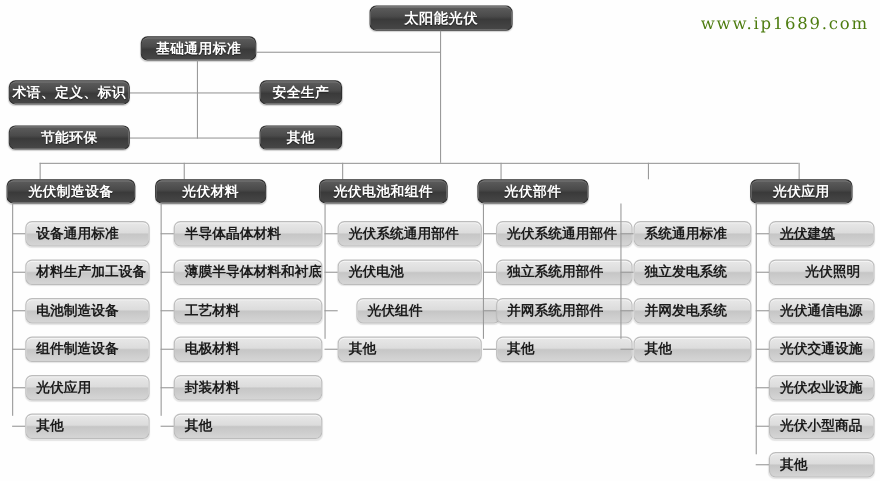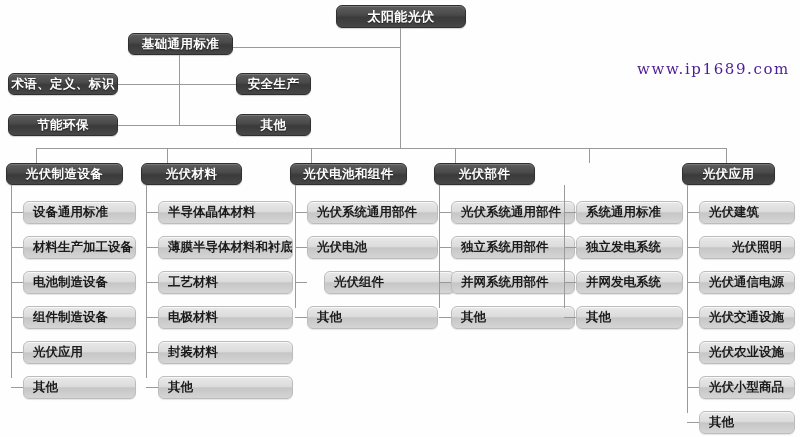--- a/index.html
+++ b/index.html
@@ -19,24 +19,23 @@
   }
 
   
   .watermark {
     position: absolute;
     left: 637px;
     top: 12px;
     font-family: "DejaVu Serif", "Liberation Serif", serif;
     font-size: 15px;
     letter-spacing: 1.6px;
-    color: #4c1d95;
+    color: #4d7c0f;
     white-space: nowrap;
     user-select: none;
-    margin-top: 48px;
   }
 
   
   .line {
     position: absolute;
     background: #9a9a9a;
   }
   .line.h { height: 1px; }
   .line.v { width: 1px; }
 
@@ -175,21 +174,21 @@
 
   <div class="box dark" style="left:682px; top:163px; width:93px; height:22px;">光伏应用</div>
   <div class="line v" style="left:687px; top:185px; height:228px;"></div>
   <div class="line h" style="left:687px; top:212px; width:12px;"></div>
   <div class="line h" style="left:687px; top:247px; width:12px;"></div>
   <div class="line h" style="left:687px; top:282px; width:12px;"></div>
   <div class="line h" style="left:687px; top:317px; width:12px;"></div>
   <div class="line h" style="left:687px; top:352px; width:12px;"></div>
   <div class="line h" style="left:687px; top:387px; width:12px;"></div>
   <div class="line h" style="left:687px; top:422px; width:12px;"></div>
-  <div class="box light" style="left:699px; top:201px; width:96px; height:23px;">光伏建筑</div>
+  <div class="box light" style="left:699px; top:201px; width:96px; height:23px;text-decoration:underline;">光伏建筑</div>
   <div class="box light" style="left:699px; top:236px; width:96px; height:23px;padding-left:32px;">光伏照明</div>
   <div class="box light" style="left:699px; top:271px; width:96px; height:23px;">光伏通信电源</div>
   <div class="box light" style="left:699px; top:306px; width:96px; height:23px;">光伏交通设施</div>
   <div class="box light" style="left:699px; top:341px; width:96px; height:23px;">光伏农业设施</div>
   <div class="box light" style="left:699px; top:376px; width:96px; height:23px;">光伏小型商品</div>
   <div class="box light" style="left:699px; top:411px; width:96px; height:23px;">其他</div>
 
 </div>
 
 </body></html>

